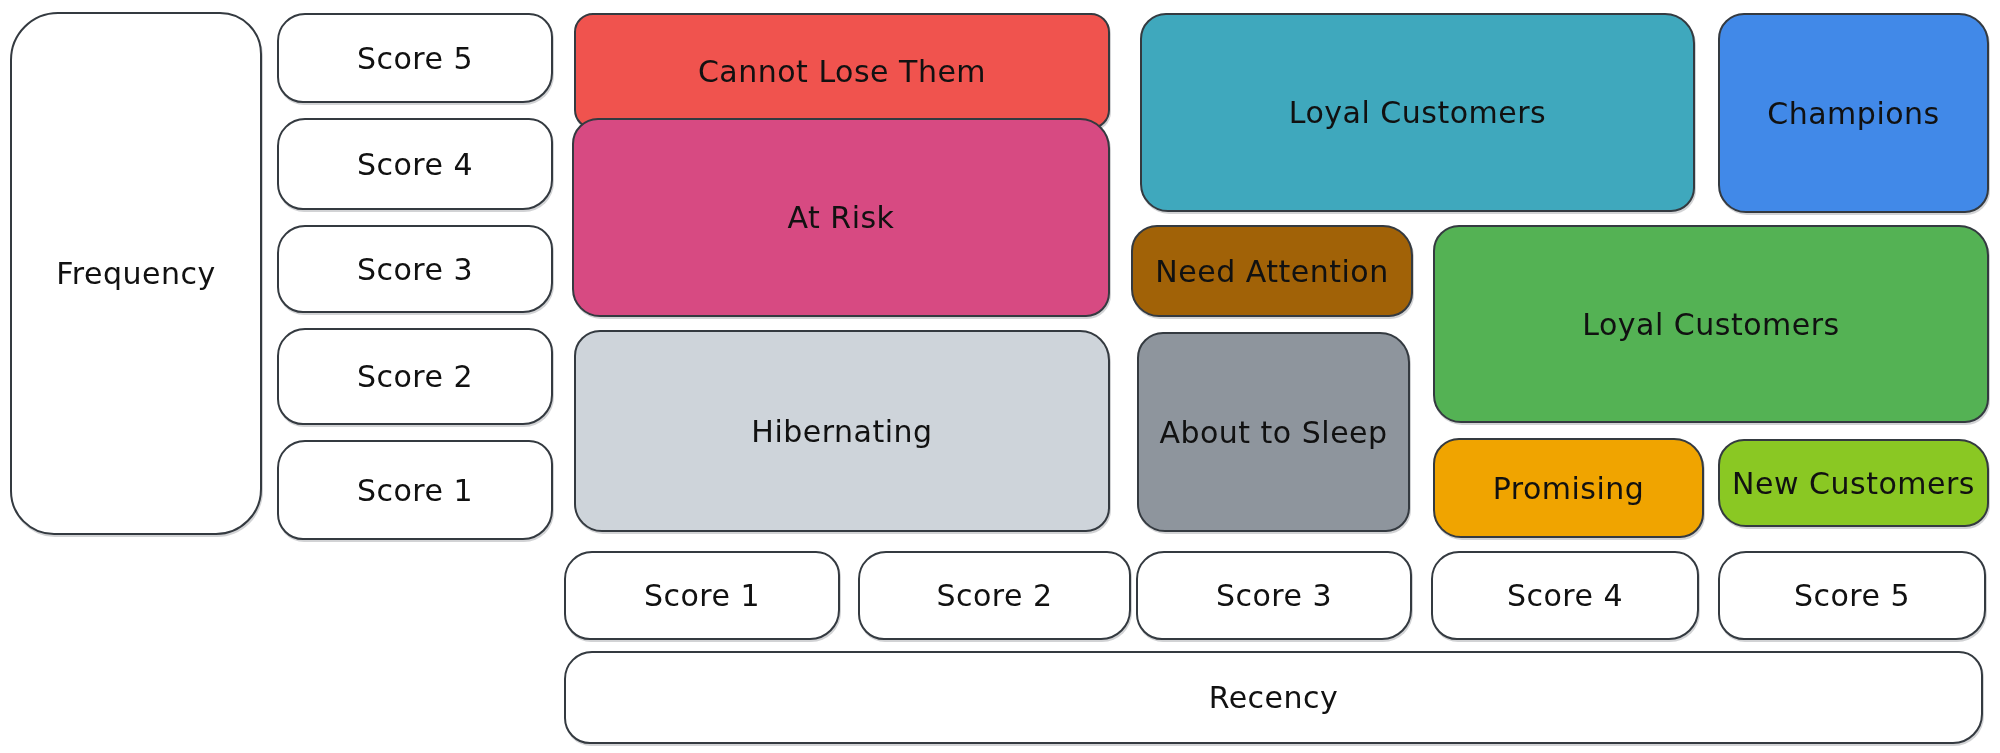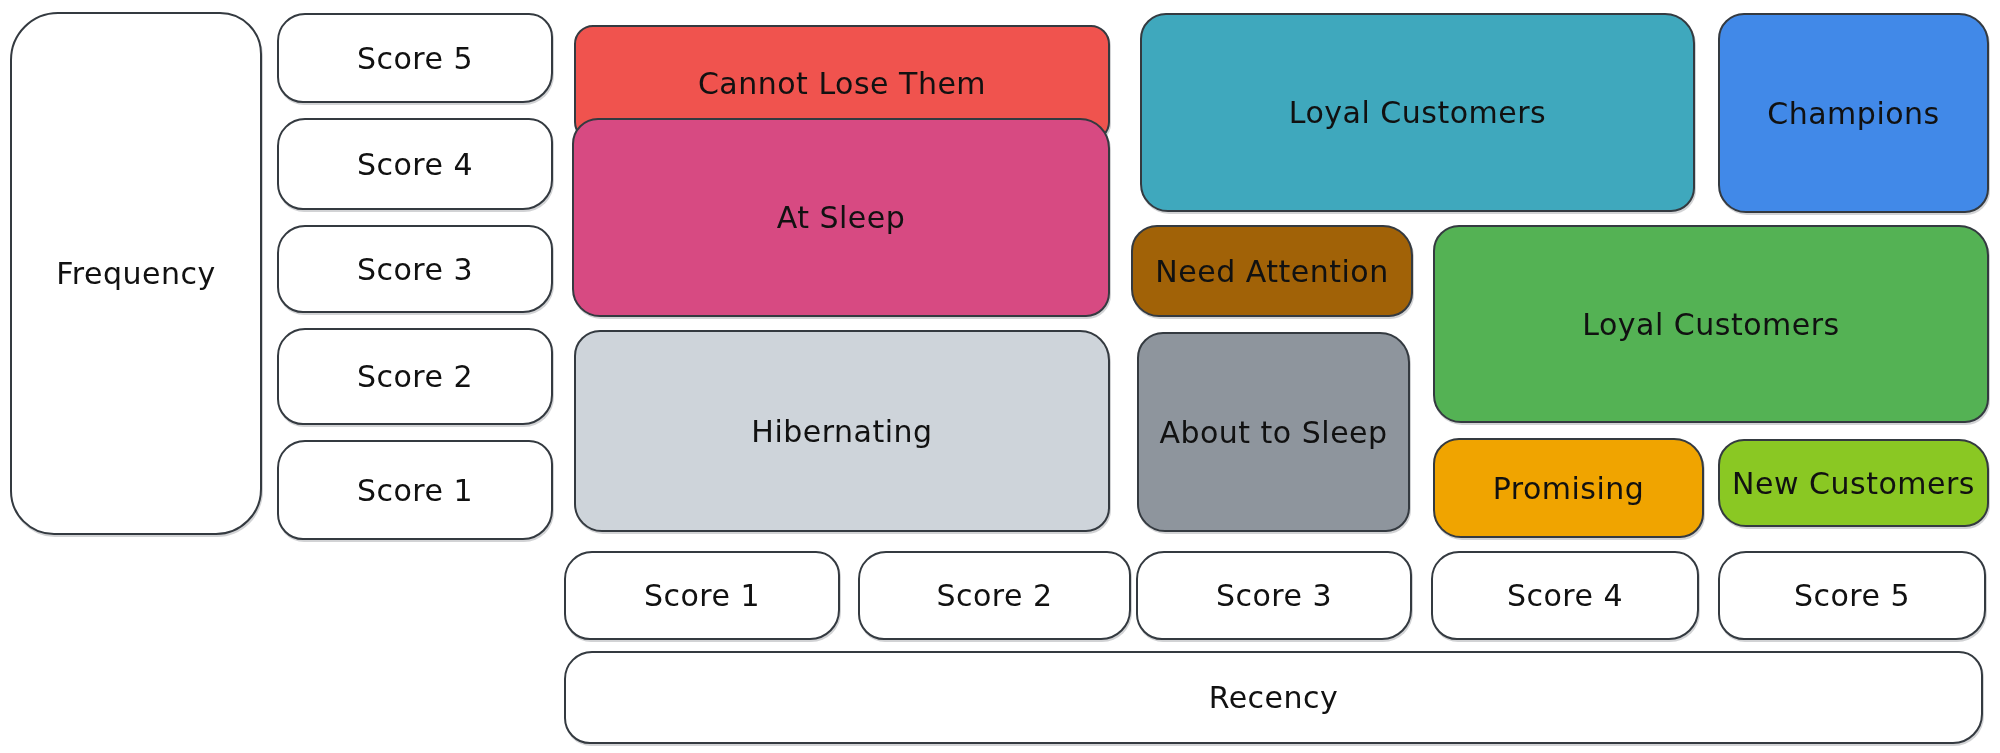--- a/index.html
+++ b/index.html
@@ -61,26 +61,26 @@
   <div class="box white" style="left:277px; top:225px; width:276px; height:88px;">
     <span class="lbl">Score 3</span>
   </div>
   <div class="box white" style="left:277px; top:328px; width:276px; height:97px;">
     <span class="lbl">Score 2</span>
   </div>
   <div class="box white" style="left:277px; top:440px; width:276px; height:100px;">
     <span class="lbl">Score 1</span>
   </div>
 
-  <div class="box seg" style="left: 574px; top: 25px; width: 536px; height: 116px; background: rgb(240, 83, 78); border-radius: 19px;">
+  <div class="box seg" style="left: 574px; top: 13px; width: 536px; height: 116px; background: rgb(240, 83, 78); border-radius: 19px;">
     <span class="lbl">Cannot Lose Them</span>
   </div>
 
   <div class="box seg" style="left: 572px; top: 118px; width: 538px; height: 199px; background: rgb(215, 74, 130);">
-    <span class="lbl">At Sleep</span>
+    <span class="lbl">At Risk</span>
   </div>
 
   <div class="box seg" style="left: 574px; top: 330px; width: 536px; height: 202px; background: rgb(206, 212, 218);">
     <span class="lbl">Hibernating</span>
   </div>
 
   <div class="box seg" style="left: 1140px; top: 13px; width: 555px; height: 199px; background: rgb(63, 168, 189);">
     <span class="lbl">Loyal Customers</span>
   </div>
 

